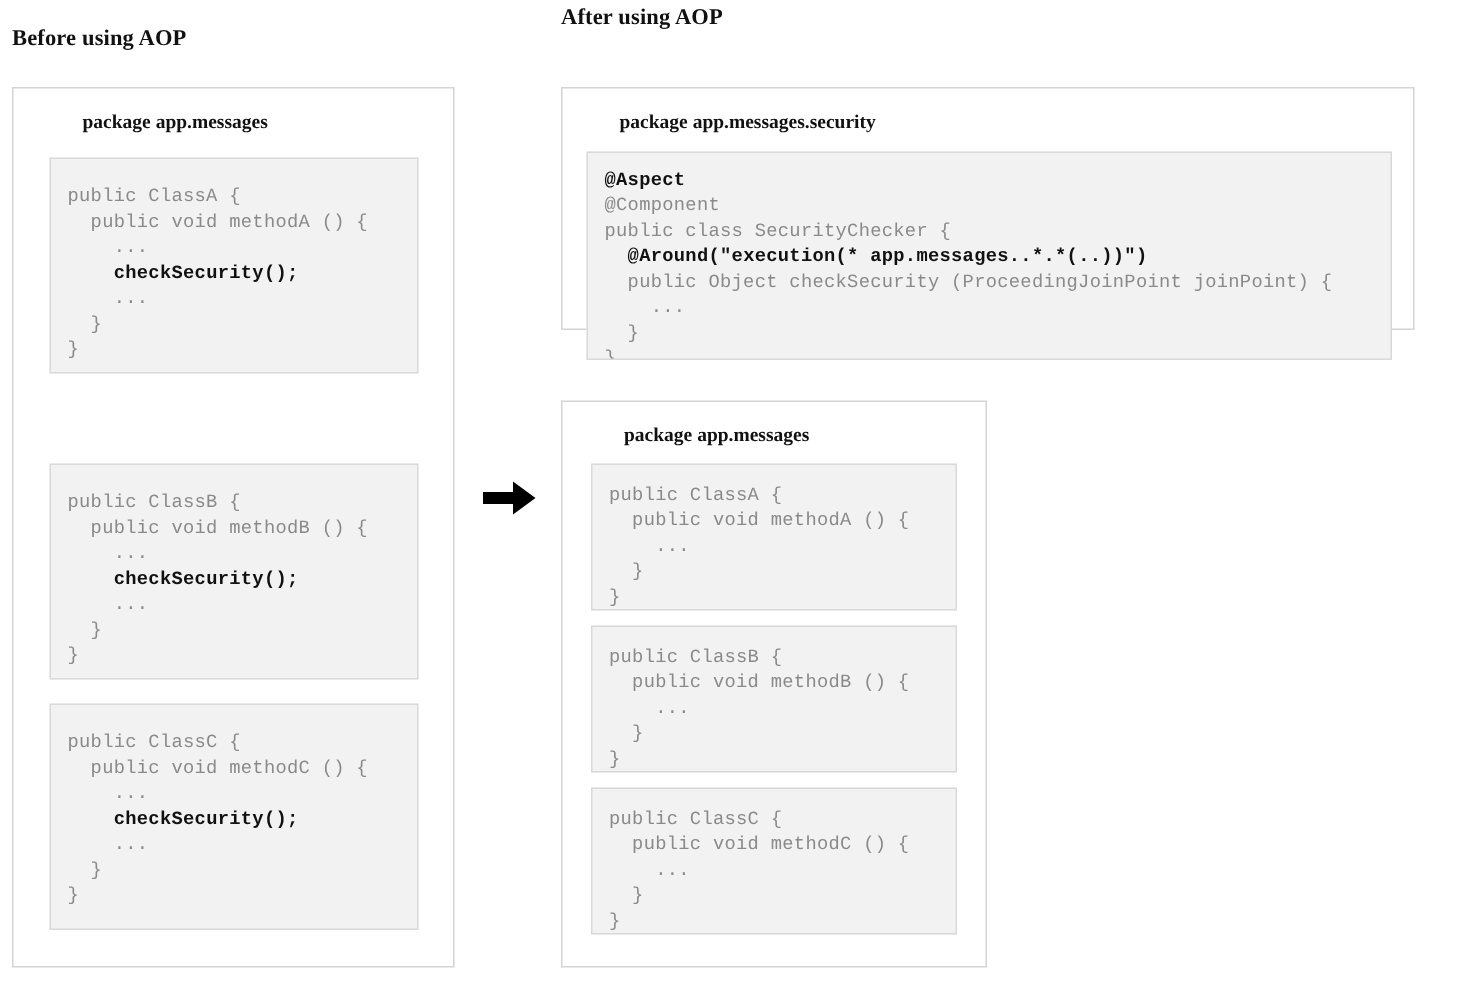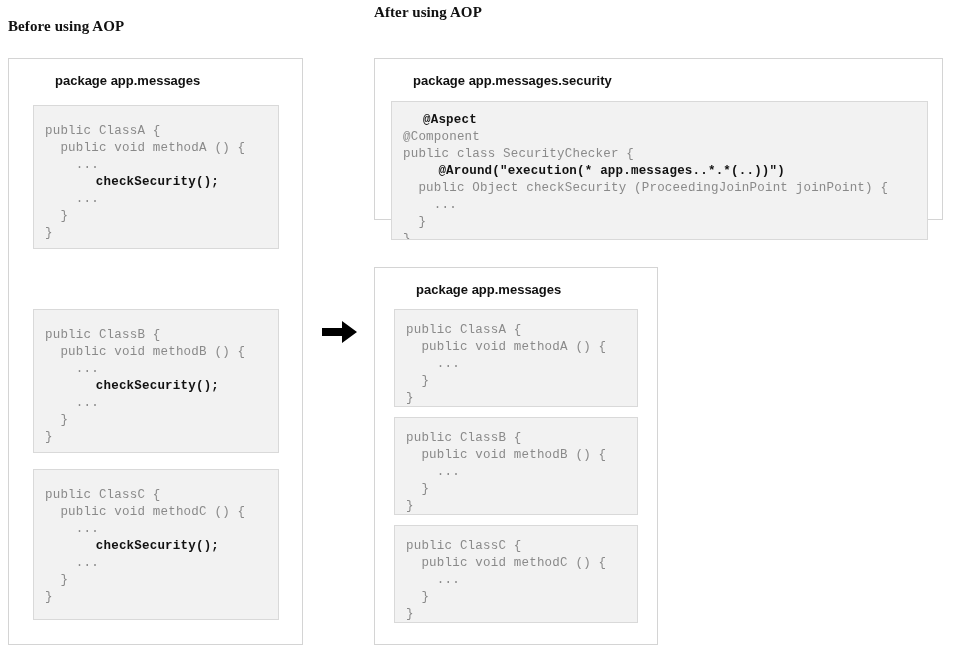--- a/index.html
+++ b/index.html
@@ -35,21 +35,21 @@
   #title-after  { left: 374px; top: 3px; }
 
   .package-panel {
     position: absolute;
     border: 1px solid #d4d4d4;
     background: #ffffff;
     box-sizing: border-box;
   }
   .package-label {
     position: absolute;
-    font-family: Liberation Sans, sans-serif;
+    font-family: Liberation Serif, serif;
     font-weight: bold;
     font-size: 13px;
     line-height: 16px;
     color: #111111;
     white-space: nowrap;
     padding-left: 22px;
   }
   .code-box {
     position: absolute;
     background: #f2f2f2;
@@ -62,21 +62,20 @@
     font-family: "Liberation Mono", monospace;
     font-size: 12.5px;
     line-height: 17px;
     color: #8a8a8a;
     white-space: pre;
     letter-spacing: 0.2px;
   }
   .code-text b {
     color: #111111;
     font-weight: bold;
-    margin-left: 20px;
   }
 
   
   #panel-before        { left: 8px;  top: 58px;  width: 295px; height: 587px; }
   #label-before-pkg    { left: 24px; top: 14px; }
   #box-a { left: 24px; top: 46px;  width: 246px; height: 144px; }
   #box-b { left: 24px; top: 250px; width: 246px; height: 144px; }
   #box-c { left: 24px; top: 410px; width: 246px; height: 151px; }
   .code-text.left-pad { left: 11px; top: 17px; }
 

